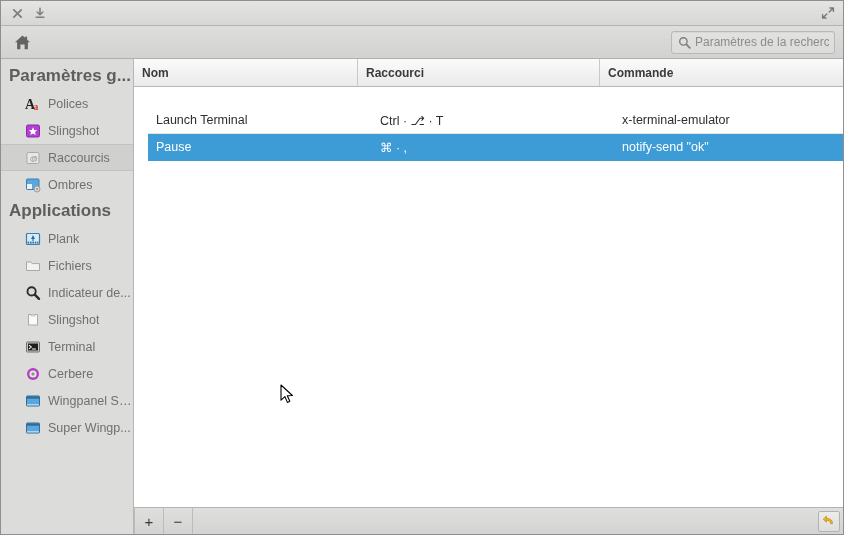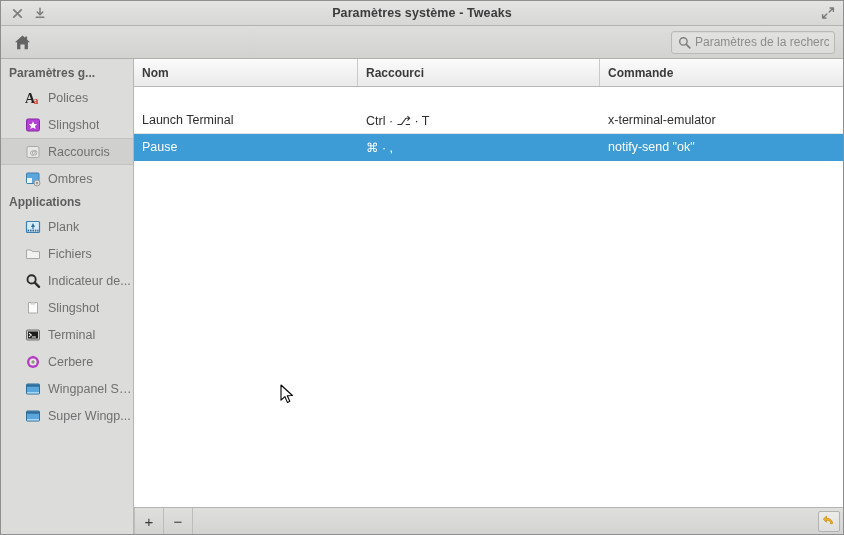--- a/index.html
+++ b/index.html
@@ -135,21 +135,21 @@
     width: 133px;
     flex: 0 0 133px;
     background: #dcdcda;
     border-right: 1px solid #b6b6b4;
     box-sizing: border-box;
     padding-top: 4px;
     overflow: hidden;
     position: relative;
   }
   .side-category {
-    font-size: 12px;
+    font-size: 17px;
     font-weight: bold;
     color: #5e5e5e;
     padding: 3px 0 4px 8px;
     white-space: nowrap;
     overflow: hidden;
   }
   .side-item {
     height: 27px;
     display: flex;
     align-items: center;
@@ -214,20 +214,21 @@
   #table-header .th:last-child { border-right: none; }
 
   .col-0 { width: 224px; flex: 0 0 224px; }
   .col-1 { width: 242px; flex: 0 0 242px; }
   .col-2 { flex: 1 1 auto; text-align: center; }
 
   #table-body {
     flex: 1 1 auto;
     overflow: hidden;
     background: #ffffff;
+    margin-left: 14px;
   }
   .trow {
     display: flex;
     height: 26px;
     align-items: stretch;
     border-bottom: 1px solid #e4e4e2;
     cursor: default;
   }
   .trow.selected {
     background: #3d9bd6;
@@ -309,21 +310,20 @@
           <path d="M1.8 1.8 L9.2 9.2 M9.2 1.8 L1.8 9.2" stroke="#7d7d7d" stroke-width="1.7" stroke-linecap="round"></path>
         </svg>
       </div>
       <div class="win-btn" title="minimize">
         <svg width="12" height="12" viewBox="0 0 12 12">
           <path d="M6 1.2 L6 7.2 M3.2 5 L6 7.8 L8.8 5 M2.2 10.2 L9.8 10.2" stroke="#7d7d7d" stroke-width="1.5" fill="none" stroke-linecap="round" stroke-linejoin="round"></path>
         </svg>
       </div>
     </div>
 
-    <div class="title">Paramètres système - Tweaks</div>
 
     <div class="win-btns-right">
       <div class="win-btn" title="maximize">
         <svg width="14" height="14" viewBox="0 0 14 14">
           <path d="M8.2 6.0 L12.0 2.2 M9.0 2.0 L12.4 2.0 L12.4 5.4" stroke="#7a7a7a" stroke-width="1.4" fill="none" stroke-linecap="round" stroke-linejoin="round"></path>
           <path d="M5.8 8.0 L2.0 11.8 M5.0 12.0 L1.6 12.0 L1.6 8.6" stroke="#7a7a7a" stroke-width="1.4" fill="none" stroke-linecap="round" stroke-linejoin="round"></path>
         </svg>
       </div>
     </div>
   </div>

